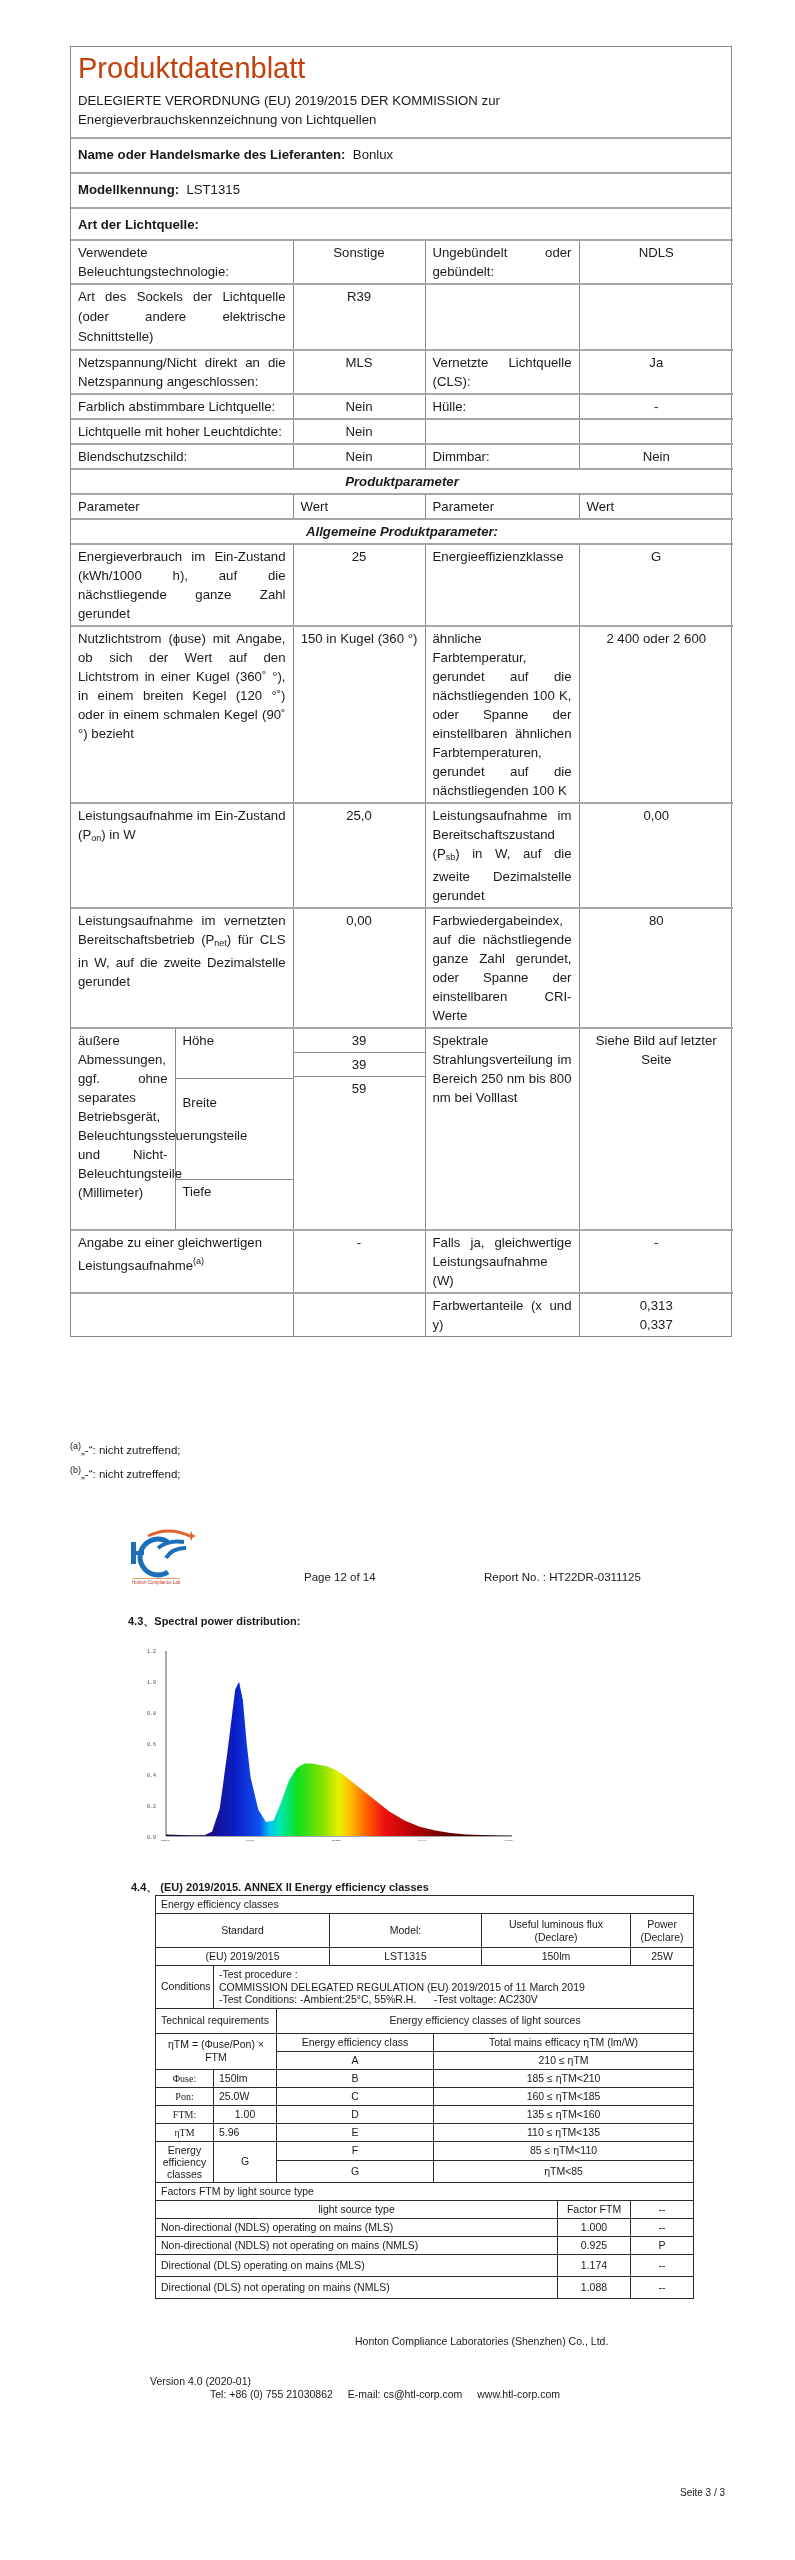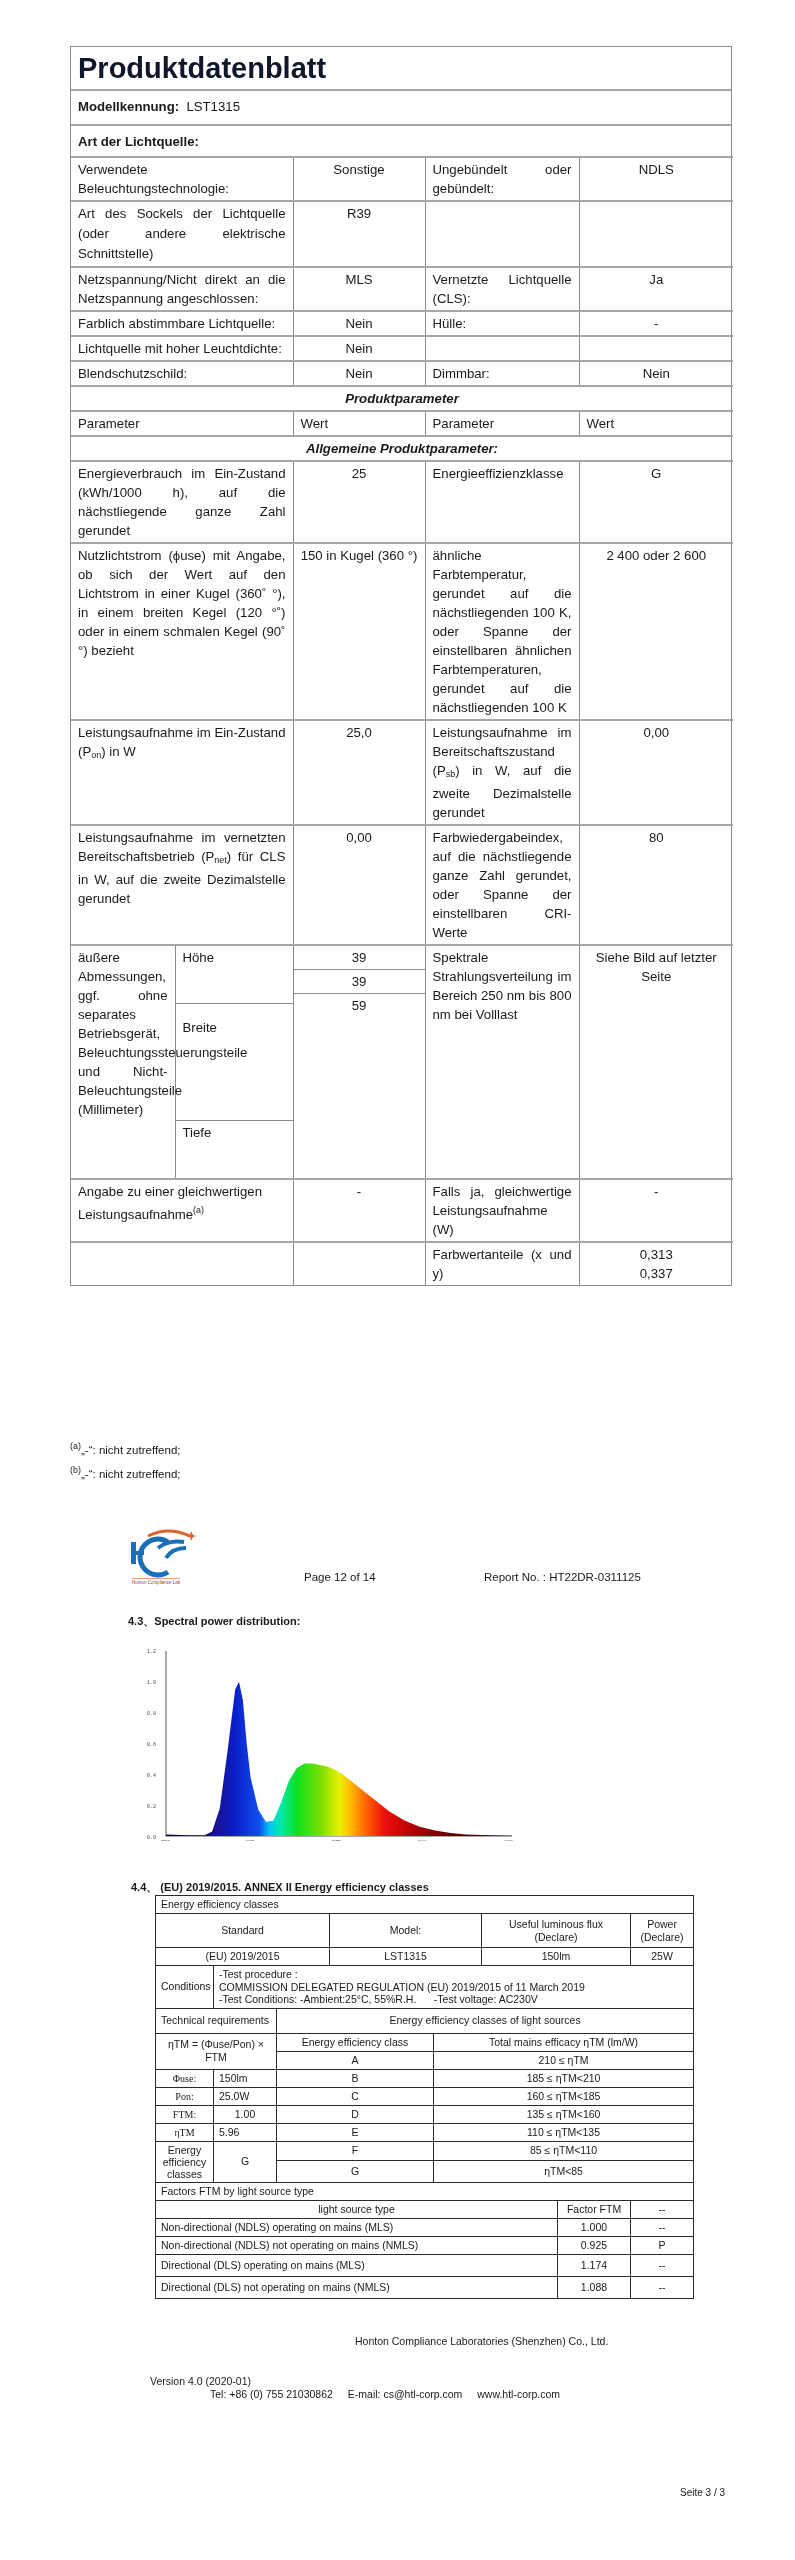--- a/index.html
+++ b/index.html
@@ -1,21 +1,21 @@
 <!DOCTYPE html>
 <html><head>
 <meta charset="utf-8">
 <style>
   * { box-sizing: border-box; margin: 0; padding: 0; }
   html, body { width: 795px; background: #ffffff; }
   body { position: relative; height: 2560px; font-family: "Liberation Sans", sans-serif; color: #1a1a1a; }
 
   
   .pdb { position: absolute; left: 70px; top: 46px; width: 662px; border: 1px solid #8a8a8a; font-family: "Liberation Sans", sans-serif; font-size: 13.2px; line-height: 19px; }
-  .pdb .title { font-size: 29px; line-height: 34px; font-weight: bold; color: #0f172a; padding: 4px 7px 4px 7px; }
+  .pdb .title { font-size: 29px; line-height: 34px; font-weight: normal; color: #c2410c; padding: 4px 7px 4px 7px; }
   .pdb .subtitle { padding: 2px 7px 8px 7px; }
   .pdb .rowfull { border-top: 2px solid #a6a6a6; padding: 6px 7px 8px 7px; }
   .pdb .rowfull b { font-weight: bold; }
   .pdb table { width: 100%; border-collapse: collapse; table-layout: fixed; }
   .pdb td { border: 1px solid #8a8a8a; vertical-align: top; padding: 2px 7px 2px 7px; }
   .pdb tr.thick td { border-top: 2px solid #a6a6a6; }
   .pdb td.c { text-align: center; }
   .pdb td.j { text-align: justify; }
   .pdb td.head { text-align: center; font-weight: bold; font-style: italic; }
   .pdb tr:first-child td { border-top: 2px solid #a6a6a6; }
@@ -55,20 +55,28 @@
   .footer .l2 { padding-left: 60px; }
   .footer .l2 span { margin-right: 12px; }
 
   .seite { position: absolute; left: 680px; top: 2487px; font-size: 10px; }
 </style>
 </head>
 <body>
 
 <div class="pdb">
   <div class="title">Produktdatenblatt</div>
+  <div class="subtitle">
+    <div>DELEGIERTE VERORDNUNG (EU) 2019/2015 DER KOMMISSION zur</div>
+    <div>Energieverbrauchskennzeichnung von Lichtquellen</div>
+  </div>
+  <div class="rowfull">
+    <b>Name oder Handelsmarke des Lieferanten:</b>&nbsp;
+    <span>Bonlux</span>
+  </div>
   <div class="rowfull">
     <b>Modellkennung:</b>&nbsp;
     <span>LST1315</span>
   </div>
   <div class="rowfull" style="padding-bottom:5px;">
     <b>Art der Lichtquelle:</b>
   </div>
 
   <table>
     <colgroup>
@@ -152,21 +160,21 @@
     </tr>
     <tr class="thick">
       <td style="padding:0;">
         <table class="dim-inner">
           <colgroup>
                 <col style="width:104px">
                 <col>
               </colgroup>
           <tbody>
                 <tr>
-            <td rowspan="3" class="j" style="border:none; border-right:1px solid #8a8a8a; padding:2px 7px 2px 7px; height:232px;">äußere Abmessungen, ggf. ohne separates Betriebsgerät, Beleuchtungssteuerungsteile und Nicht-Beleuchtungsteile (Millimeter)</td>
+            <td rowspan="3" class="j" style="border:none; border-right:1px solid #8a8a8a; padding:2px 7px 2px 7px; height:200px;">äußere Abmessungen, ggf. ohne separates Betriebsgerät, Beleuchtungssteuerungsteile und Nicht-Beleuchtungsteile (Millimeter)</td>
             <td style="border:none; border-bottom:1px solid #8a8a8a; padding:2px 7px;">Höhe</td>
           </tr>
           <tr>
                   <td style="border:none; border-bottom:1px solid #8a8a8a; padding:14px 7px;">Breite</td>
                 </tr>
           <tr>
                   <td style="border:none; padding:2px 7px; height:100%; vertical-align:top;">Tiefe</td>
                 </tr>
         </tbody>
             </table>

